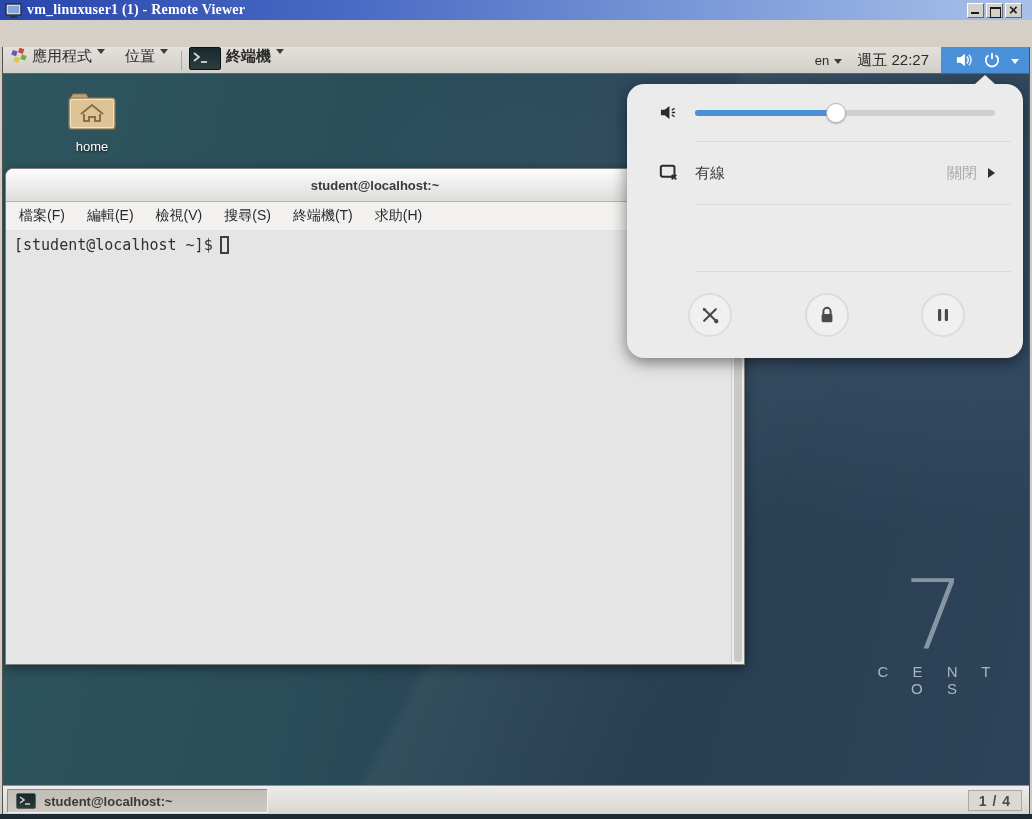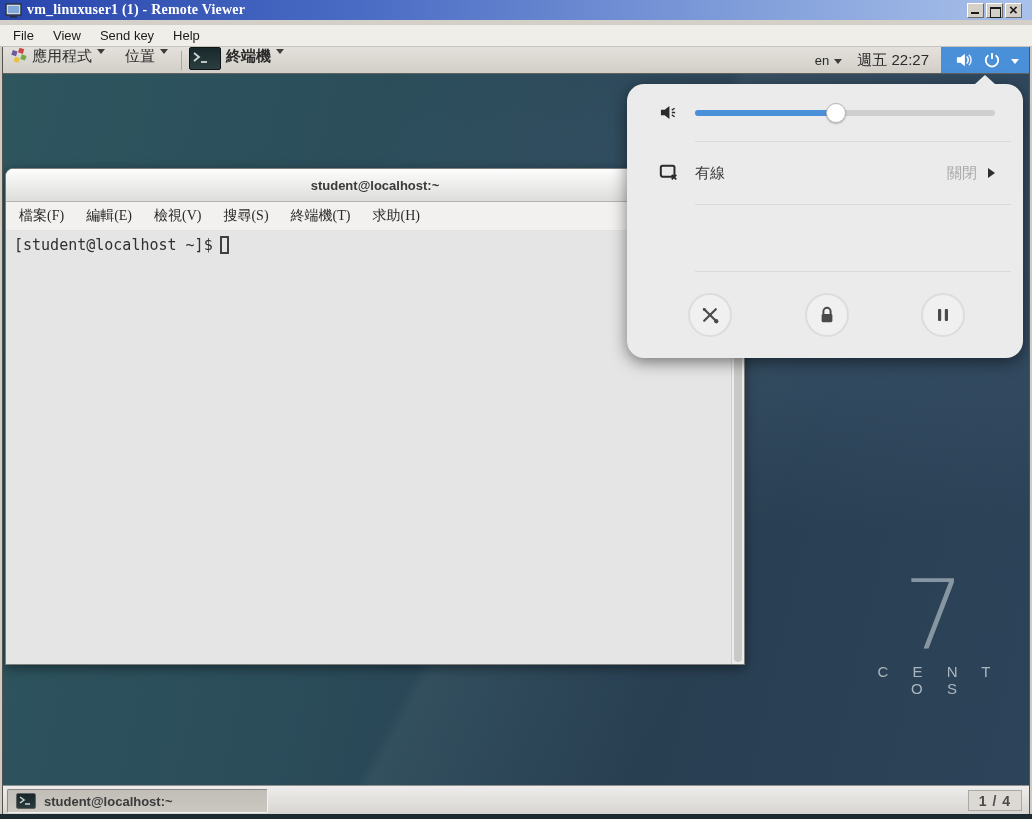--- a/index.html
+++ b/index.html
@@ -54,21 +54,21 @@
 
   
   .termwin { position:absolute; left:5px; top:94px; width:740px; height:497px;
     border:1px solid #7e7e7c; border-radius:8px 8px 0 0; box-shadow:0 3px 12px rgba(0,0,0,.45);
     display:flex; flex-direction:column; background:#fff; z-index:10; }
   .termwin .tbar { height:33px; flex:0 0 auto; border-radius:7px 7px 0 0;
     background:linear-gradient(#fdfdfd,#dddddb); border-bottom:1px solid #b4b2af;
     display:flex; align-items:center; justify-content:center; }
   .termwin .tbar .ttitle { font-size:13px; font-weight:bold; color:#3a3a3a; }
   .termwin .tmenu { height:29px; flex:0 0 auto; background:#f2f1ef; border-bottom:1px solid #e2e1df;
-    display:flex; align-items:center; gap:22px; padding-left:13px; font-size:14px; color:#2a2a2a;font-family:Liberation Serif, serif; }
+    display:flex; align-items:center; gap:22px; padding-left:13px; font-size:14px; color:#2a2a2a; }
   .termwin .tmenu span { cursor:default; }
   .termwin .tbody { flex:1; position:relative; background:#e5e5e5;
     font-family:"DejaVu Sans Mono","Liberation Mono",monospace; font-size:15px; color:#303030; }
   .prompt-line { position:absolute; left:8px; top:5px; display:flex; align-items:center; }
   .cursor-box { display:inline-block; width:9px; height:18px; border:2px solid #3f3f3f; margin-left:7px; }
   .tscroll { position:absolute; right:0; top:0; bottom:0; width:13px; background:#ececea; border-left:1px solid #cfcfcd; }
   .tscroll .thumb { position:absolute; left:2px; right:2px; top:2px; bottom:2px; background:#c8c8c6; border-radius:6px; }
 
   
   .brand { position:absolute; right:28px; bottom:88px; width:140px; text-align:center; }
@@ -128,26 +128,20 @@
       <rect x="5" y="13" width="7" height="1.6" fill="#27313d"></rect>
     </svg>
     <span class="title">vm_linuxuser1 (1) - Remote Viewer</span>
     <div class="win-btns">
       <div class="win-btn minimize"></div>
       <div class="win-btn maximize"></div>
       <div class="win-btn close"></div>
     </div>
   </div>
 
-  <div class="rv-menubar">
-    <span class="rv-menu-item">File</span>
-    <span class="rv-menu-item">View</span>
-    <span class="rv-menu-item">Send key</span>
-    <span class="rv-menu-item">Help</span>
-  </div>
 
   <div class="panel">
     <div class="panel-left">
       <div class="panel-item">
         <svg width="17" height="17" viewBox="0 0 24 24">
           <rect x="10" y="1" width="7" height="7" fill="#cc4444" transform="rotate(18 12 12)"></rect>
           <rect x="16" y="9" width="7" height="7" fill="#73a946" transform="rotate(18 12 12)"></rect>
           <rect x="8" y="15" width="7" height="7" fill="#e8c23a" transform="rotate(18 12 12)"></rect>
           <rect x="2" y="7" width="7" height="7" fill="#6a5c9e" transform="rotate(18 12 12)"></rect>
         </svg>
@@ -186,20 +180,31 @@
           <path d="M5 3.6 a7 7 0 1 0 8 0" fill="none" stroke="#fff" stroke-width="2"></path>
           <line x1="9" y1="1" x2="9" y2="8" stroke="#fff" stroke-width="2"></line>
         </svg>
         <span class="caret white"></span>
       </div>
     </div>
   </div>
 
   <div class="desktop">
 
+    <div class="home-icon">
+      <svg width="52" height="42" viewBox="0 0 52 42">
+        <path d="M4 9 l3 -5 h13 l3 5 z" fill="#c0a173" stroke="#8f7950" stroke-width="1"></path>
+        <rect x="3" y="8" width="46" height="31" rx="2.5" fill="#ddc396" stroke="#8f7950" stroke-width="1.2"></rect>
+        <rect x="4.5" y="9.5" width="43" height="28" rx="2" fill="none" stroke="#f0e2c4" stroke-width="1"></rect>
+        <path d="M15 24 l11 -9 l11 9" fill="none" stroke="#86halted" stroke-width="0"></path>
+        <path d="M15 24 l11 -9 l11 9" fill="none" stroke="#866f48" stroke-width="2"></path>
+        <path d="M18 24 v7 h5 v-4 h6 v4 h5 v-7" fill="none" stroke="#866f48" stroke-width="2"></path>
+      </svg>
+      <div class="label">home</div>
+    </div>
 
     <div class="termwin">
       <div class="tbar">
         <span class="ttitle">student@localhost:~</span>
       </div>
       <div class="tmenu">
         <span>檔案(F)</span>
         <span>編輯(E)</span>
         <span>檢視(V)</span>
         <span>搜尋(S)</span>

